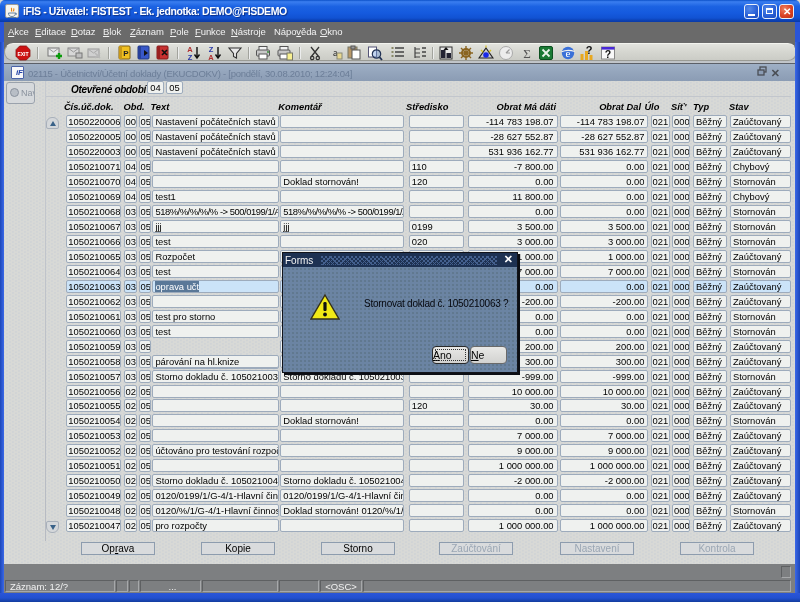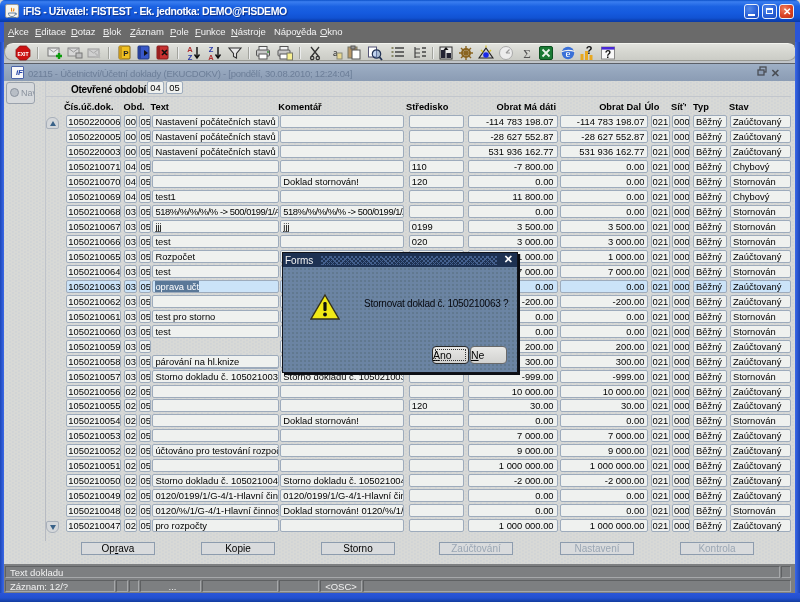--- a/index.html
+++ b/index.html
@@ -30,21 +30,21 @@
 #innerbar .ifico { position:absolute; left:7px; top:2px; width:13px; height:13px; background:#f8f8fa; border:1px solid #4a62a8; border-radius:1px; color:#2242a8; font-size:8px; font-weight:bold; font-style:italic; text-align:right; line-height:11px; overflow:hidden; }
 #innerbar .ititle { position:absolute; left:24px; top:4px; font-size:9.5px; letter-spacing:-0.25px; color:#6c7e98; }
 #innerbar .iwb { position:absolute; top:3px; color:#4a4e55; font-size:11px; font-weight:bold; }
 
 #content { left:4px; top:81px; width:791px; height:483px; background-color:#d8d9d6; background-image:radial-gradient(circle, rgba(148,170,208,0.8) 0.4px, transparent 0.7px),radial-gradient(circle, rgba(148,170,208,0.8) 0.4px, transparent 0.7px); background-size:6px 3.4px,6px 3.4px; background-position:0 0,3px 1.7px; }
 .navtab { position:absolute; left:2px; top:1px; width:29px; height:22px; background:#d6d9dc; border:1px solid #9aa2ac; border-radius:3px; overflow:hidden; }
 .navtab .dot { position:absolute; left:3px; top:5px; width:9px; height:9px; border-radius:50%; border:1.5px solid #8a929e; background:#b8bec6; }
 .navtab .ntx { position:absolute; left:14px; top:5px; font-size:9px; color:#8a929e; }
 .sidebar-line { position:absolute; left:41px; top:0px; width:1px; height:460px; background:linear-gradient(180deg,#c6cad0,#b6bac2); }
 .hdrline { position:absolute; left:42px; top:14.5px; width:745px; height:1px; background:#c2c6cc; }
-.lbl { position:absolute; font-size:9.3px; font-weight:bold; color:#000; white-space:nowrap; }
+.lbl { position:absolute; font-size:9.3px; font-weight:bold; color:#000; white-space:nowrap;font-style:italic; }
 .fld { position:absolute; height:13px; background:#eff1ef; border:1px solid #9dabbc; border-radius:2px; font-size:9.4px; color:#000; line-height:11px; padding:0 2px; white-space:nowrap; overflow:hidden; }
 .fld.c { text-align:center; padding:0 1px; }
 .fld.r { text-align:right; padding-right:3px; }
 .fld.hl { background:#cbe3f8; }
 .sel { background:#5a7898; color:#fff; }
 .arrbtn { position:absolute; width:13px; height:12px; background:#d4d7da; border:1px solid #a8b0ba; border-radius:6px 6px 2px 2px; }
 .arrbtn:after { content:""; position:absolute; left:2.5px; border-left:3.5px solid transparent; border-right:3.5px solid transparent; }
 .arrbtn.up:after { top:3px; border-bottom:5px solid #3a6288; }
 .arrbtn.dn { border-radius:2px 2px 6px 6px; }
 .arrbtn.dn:after { top:3px; border-top:5px solid #3a6288; }
@@ -618,21 +618,20 @@
 <div class="fld" style="left:725.9px;top:438.0px;width:61.1px">Zaúčtovaný</div>  
     <div class="pbtn" style="left:77px">Op<u>r</u>ava</div>
   <div class="pbtn" style="left:197px">Kopie</div>
   <div class="pbtn" style="left:317px">Storno</div>
   <div class="pbtn dis" style="left:435px">Zaúčtování</div>
   <div class="pbtn dis" style="left:556px">Nastavení</div>
   <div class="pbtn dis" style="left:676px">Kontrola</div>
 </div>
 
 <div class="abs" id="statusbar">
-  <div class="sunk" style="left:1px;top:1.5px;width:775px;height:12px">Text dokladu</div>
   <div class="sunk" style="left:777px;top:1.5px;width:10px;height:12px"></div>
   <div class="sunk" style="left:1px;top:15.5px;width:110px;height:12px">Záznam: 12/?</div>
   <div class="sunk" style="left:112px;top:15.5px;width:12px;height:12px"></div>
   <div class="sunk" style="left:125px;top:15.5px;width:10px;height:12px"></div>
   <div class="sunk" style="left:136px;top:15.5px;width:61px;height:12px;text-align:center">...</div>
   <div class="sunk" style="left:198px;top:15.5px;width:76px;height:12px"></div>
   <div class="sunk" style="left:275px;top:15.5px;width:40px;height:12px"></div>
   <div class="sunk" style="left:316px;top:15.5px;width:42px;height:12px;text-align:center;padding-left:0">&lt;OSC&gt;</div>
   <div class="sunk" style="left:359px;top:15.5px;width:428px;height:12px"></div>
 </div>

